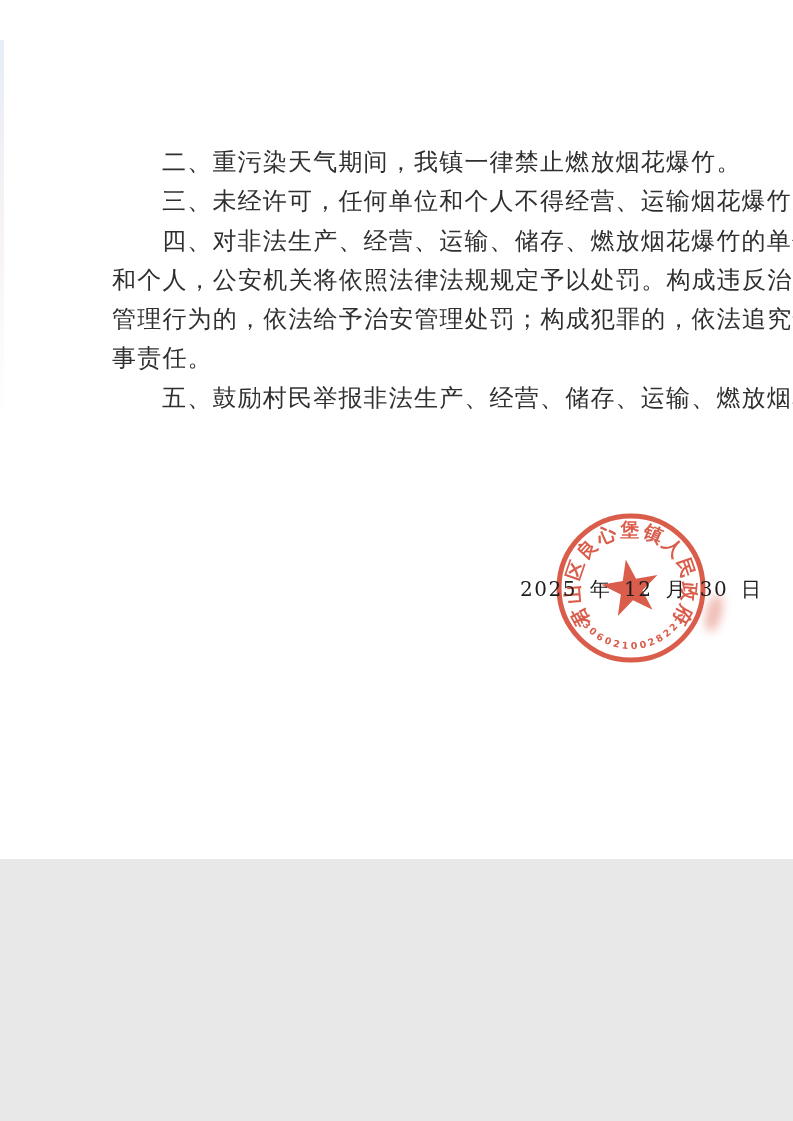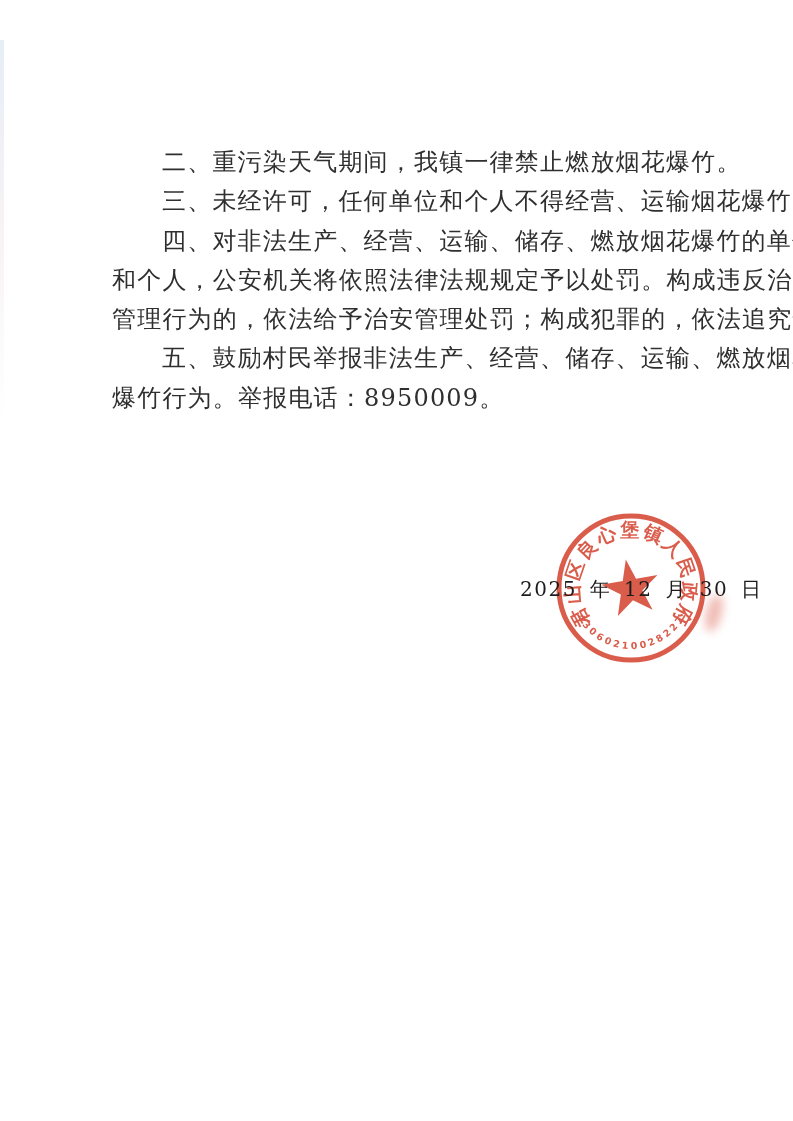--- a/index.html
+++ b/index.html
@@ -1,18 +1,18 @@
 <!DOCTYPE html>
 <html style="--color-paper: #ffffff; --color-body_text: #2f2f2f; --color-date: #1c1c1c; --color-seal: #d8503e;"><head>
 <meta charset="utf-8">
 <style>
   html,body{margin:0;padding:0;background:#e8e8e8;}
   .page{
     position:relative;
-    width:793px;height:1121px;
+    width:793px;height:859px;
     margin:0 auto;
     background:var(--color-paper,#fff);
     overflow:hidden;
     font-family:"DejaVu Serif","Liberation Serif",serif;
     box-shadow:0 0 6px rgba(0,0,0,.15);
   }
   
   .scan-edge{
     position:absolute;left:0;top:40px;width:4px;height:380px;
     background:linear-gradient(180deg,rgba(185,205,230,.35),rgba(225,205,215,.25),rgba(255,255,255,0));
@@ -76,24 +76,24 @@
     <div class="para">
       <div class="doc-line indent">二、重污染天气期间，我镇一律禁止燃放烟花爆竹。</div>
     </div>
     <div class="para">
       <div class="doc-line indent">三、未经许可，任何单位和个人不得经营、运输烟花爆竹，</div>
     </div>
     <div class="para">
       <div class="doc-line indent">四、对非法生产、经营、运输、储存、燃放烟花爆竹的单位</div>
       <div class="doc-line">和个人，公安机关将依照法律法规规定予以处罚。构成违反治安</div>
       <div class="doc-line">管理行为的，依法给予治安管理处罚；构成犯罪的，依法追究刑</div>
+      <div class="doc-line">事责任。</div>
     </div>
     <div class="para">
       <div class="doc-line indent">五、鼓励村民举报非法生产、经营、储存、运输、燃放烟花</div>
-      <div class="doc-line">爆竹行为。举报电话：8950009。</div>
     </div>
   </div>
 
   <div class="ink-smudge"></div>
 
   <svg class="seal" viewBox="0 0 170 170" xmlns="http://www.w3.org/2000/svg">
     <circle class="seal-ring" cx="85" cy="85" r="72"></circle>
     <g transform="translate(85,86) rotate(-10)">
       <polygon class="seal-star" points="0,-30 6.76,-9.30 28.53,-9.27 10.94,3.55 17.63,24.27 0,11.5 -17.63,24.27 -10.94,3.55 -28.53,-9.27 -6.76,-9.30"></polygon>
     </g>

